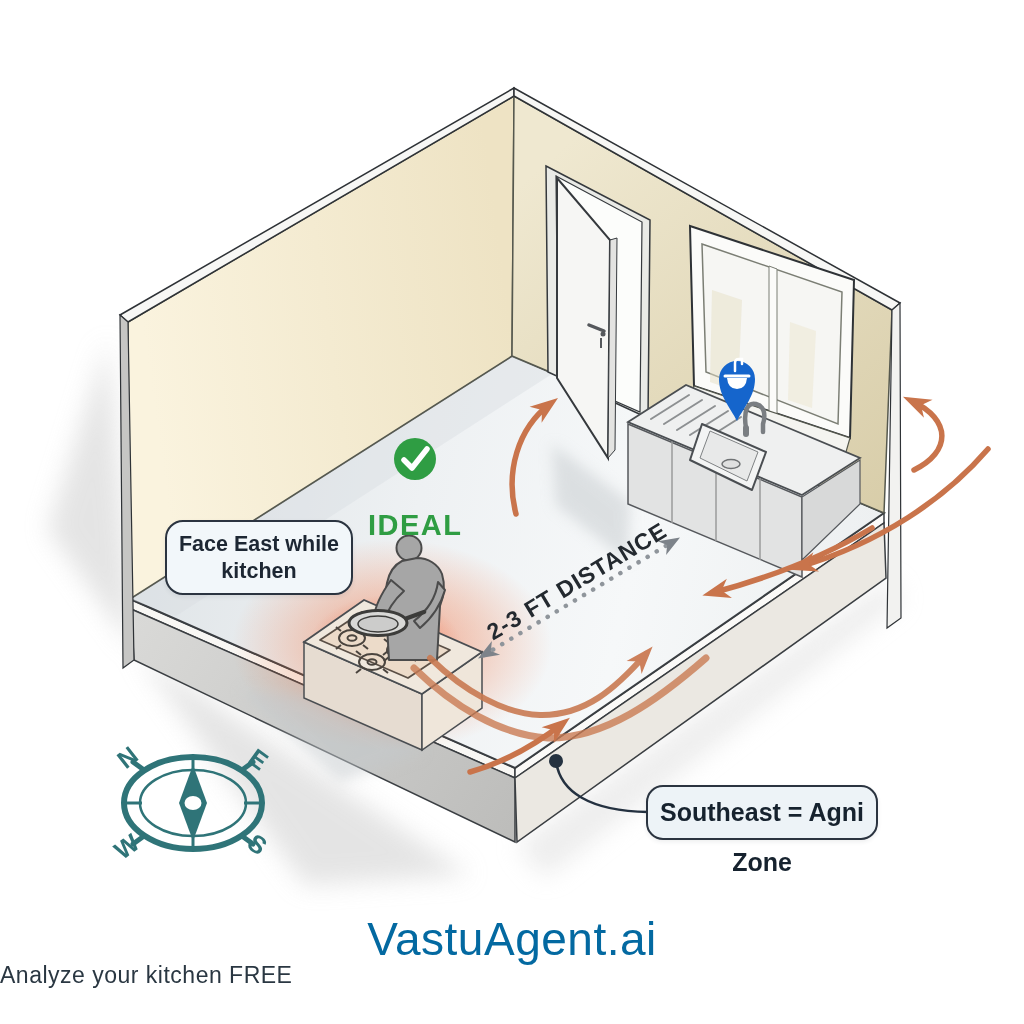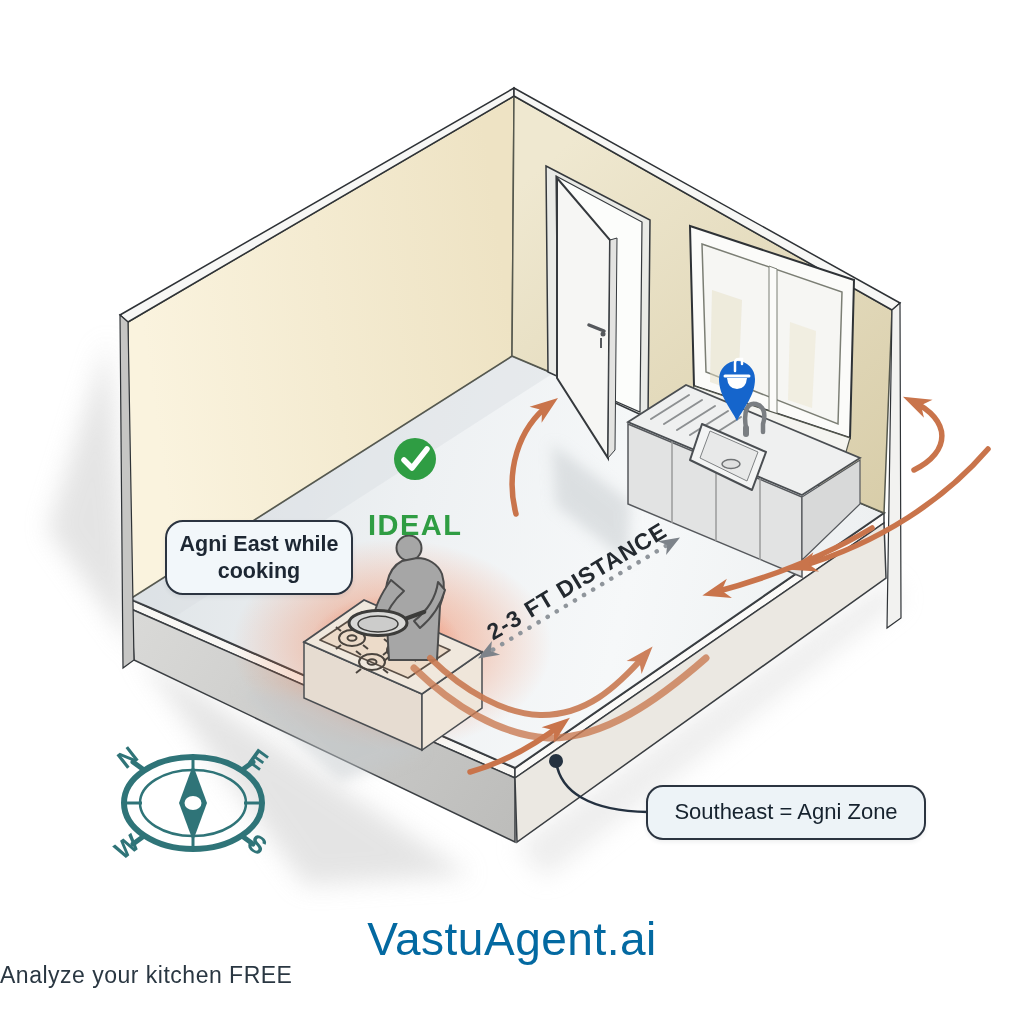--- a/index.html
+++ b/index.html
@@ -16,22 +16,22 @@
   .callout{
     box-sizing:border-box;background:#f2f7fa;border:2.5px solid #2b3440;
     border-radius:18px;color:#1d2733;text-align:center;
     box-shadow:0 2px 4px rgba(40,50,60,0.08);
   }
   .face-east{
     left:165px;top:520px;width:188px;padding:9px 10px;
     font-size:21.5px;font-weight:700;line-height:1.24;
   }
   .agni{
-    left:646px;top:785px;width:280px;height:55px;
-    font-size:22px;font-weight:400;line-height:50px;border-radius:17px;color:#16222e;
+    left:646px;top:785px;width:232px;height:55px;
+    font-size:25px;font-weight:700;line-height:50px;border-radius:17px;color:#16222e;
     background:#edf3f7;
   }
   .distance-label{
     left:458px;top:568px;width:238px;text-align:center;
     font-size:23px;font-weight:700;letter-spacing:1px;color:#23292f;
     transform:rotate(-31deg);transform-origin:center center;
   }
   .brand-title{
     left:0;top:912px;width:1024px;text-align:center;
     font-size:46px;font-weight:400;letter-spacing:0.5px;color:#0369a1;
@@ -262,21 +262,21 @@
       <text x="128" y="766" transform="rotate(-38 128 758)">N</text>
       <text x="258" y="768" transform="rotate(36 258 760)">E</text>
       <text x="127" y="855" transform="rotate(-36 127 847)">W</text>
       <text x="257" y="853" transform="rotate(36 257 845)">S</text>
     </g>
   </g>
 </svg>
 
 <div class="overlay ideal-label">IDEAL</div>
 
-<div class="overlay callout face-east">Agni East while cooking</div>
+<div class="overlay callout face-east">Face East while kitchen</div>
 
 <div class="overlay distance-label">2-3 FT DISTANCE</div>
 
 <div class="overlay callout agni">Southeast = Agni Zone</div>
 
 <div class="overlay brand-title">VastuAgent.ai</div>
 
 <div class="overlay brand-tagline">Analyze your kitchen FREE</div>
 
 </div>

